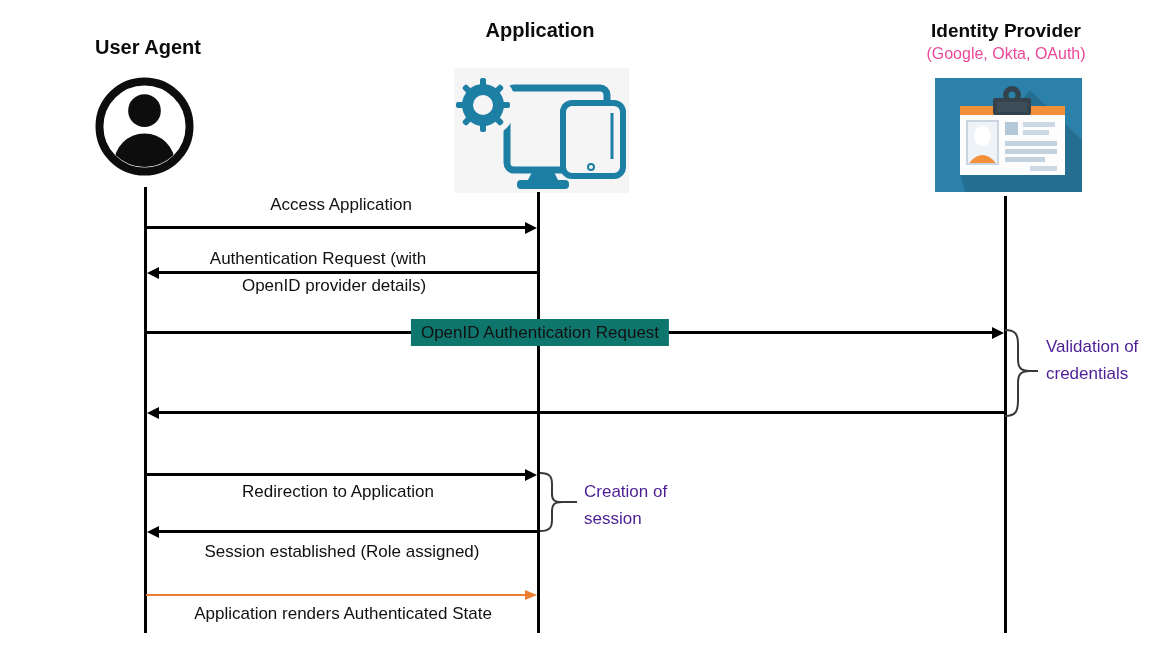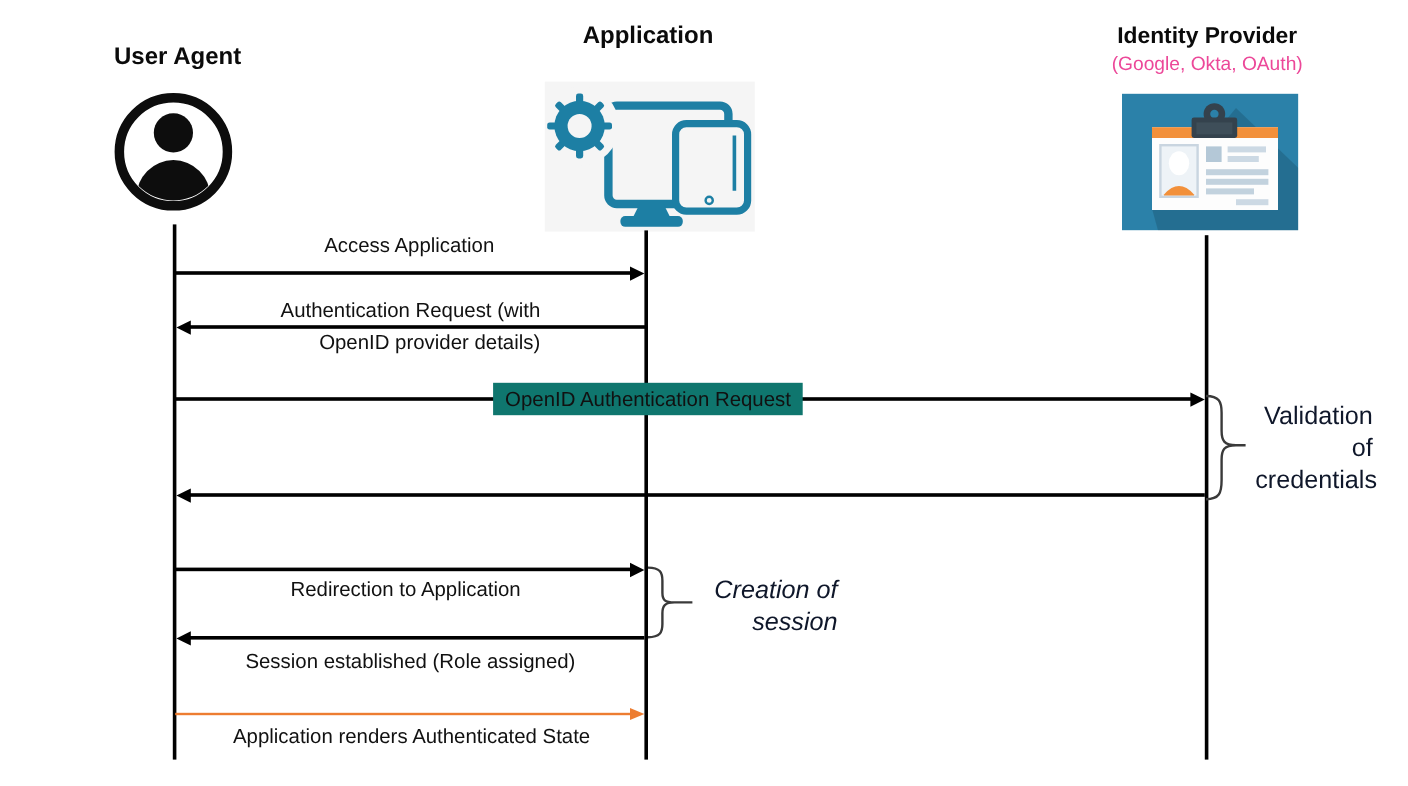--- a/index.html
+++ b/index.html
@@ -16,24 +16,24 @@
   .shaft { position:absolute; top:0; height:3px; background:#000; }
   .head { position:absolute; width:0; height:0; top:-4.5px; }
   .head-r { right:0; border-left:12px solid #000; border-top:6px solid transparent; border-bottom:6px solid transparent; }
   .head-l { left:0; border-right:12px solid #000; border-top:6px solid transparent; border-bottom:6px solid transparent; }
   .arrow.orange .shaft { height:2px; background:#ED7D31; }
   .arrow.orange .head-r { border-left-color:#ED7D31; top:-4px; border-top-width:5px; border-bottom-width:5px; }
   .msg-label {
     position:absolute; font-size:17px; line-height:22px; text-align:right;
     white-space:pre-line; transform:translateX(-50%); color:#111;
   }
-  .two-line { line-height:27px;margin-left:24px; }
+  .two-line { line-height:27px; }
   .on-line { background:#0f766e; padding:0 10px; line-height:27px; z-index:5; white-space:nowrap; }
   .on-line.two { white-space:pre-line; padding:0 12px; }
-  .note-label { position:absolute; font-size:21px; line-height:27px; text-align:right; color:#0f172a; }
+  .note-label { position:absolute; font-size:17px; line-height:27px; text-align:left; color:#4c1d95; }
   .brace { position:absolute; }
   svg { display:block; }
 </style>
 </head>
 <body>
 
 <div class="canvas">
 
   <div class="actor-title" style="left:95px; top:36px;">User Agent</div>
 
@@ -149,15 +149,15 @@
       <path d="M1 3 C12 3 14 8 14 17 L14 32 C14 40 16 44 26 44 L34 44 M26 44 C16 44 14 48 14 56 L14 73 C14 84 12 89 1 89" fill="none" stroke="#3a3a3a" stroke-width="2"></path>
     </svg>
   </span>
   <div class="note-label" style="left:1046px; top:333px; width:98px;">Validation of credentials</div>
 
   <span class="brace" style="left:539px; top:470px;">
     <svg width="48" height="64" viewBox="0 0 48 64">
       <path d="M1 3 C11 3 13 7 13 14 L13 24 C13 30 15 32 23 32 L38 32 M23 32 C15 32 13 35 13 41 L13 50 C13 57 11 61 1 61" fill="none" stroke="#3a3a3a" stroke-width="2"></path>
     </svg>
   </span>
-  <div class="note-label" style="left:584px; top:478px; width:114px;font-style:italic;">Creation of session</div>
+  <div class="note-label" style="left:584px; top:478px; width:114px;">Creation of session</div>
 
 </div>
 
 </body></html>

